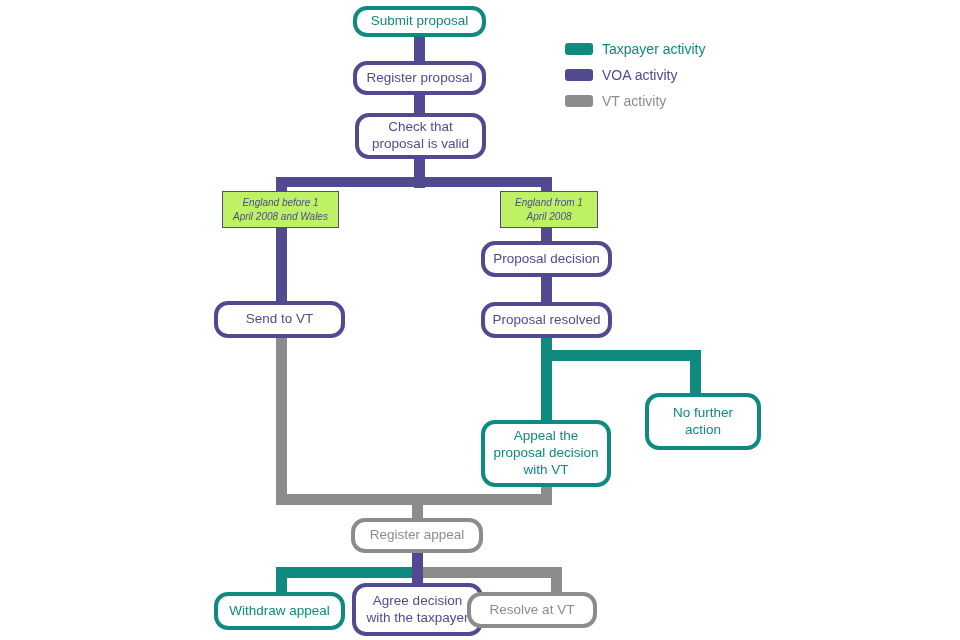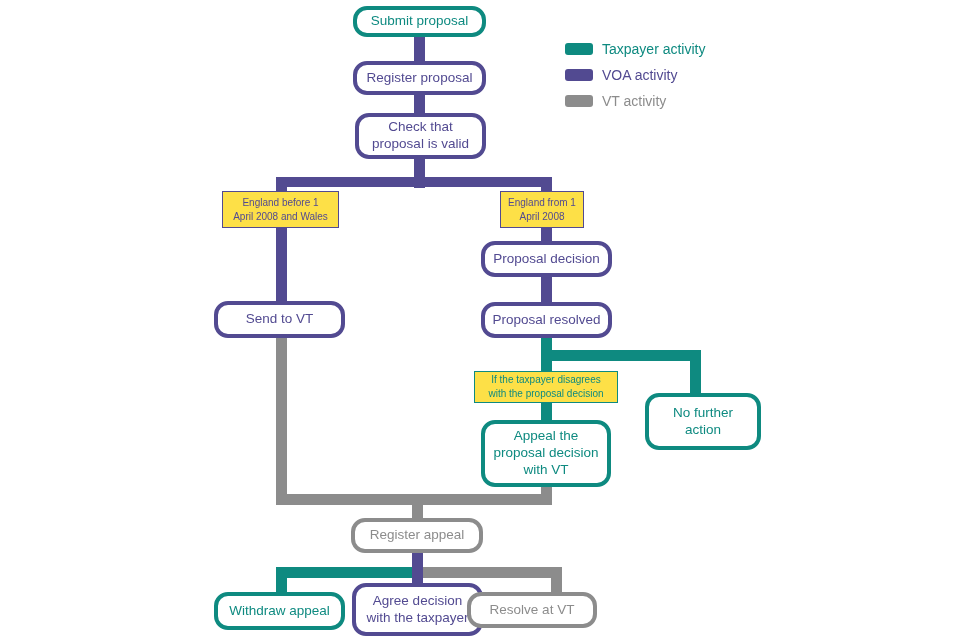--- a/index.html
+++ b/index.html
@@ -22,24 +22,25 @@
     display:flex;align-items:center;justify-content:center;text-align:center;
     box-sizing:border-box;padding:2px 5px;font-size:13.5px;line-height:1.25;
     white-space:pre-line;
   }
   .node.teal{border-color:var(--teal);color:var(--teal)}
   .node.purple{border-color:var(--purple);color:var(--purple)}
   .node.gray{border-color:var(--gray);color:var(--gray)}
 
   
   .tag{
-    position:absolute;background:#fde047;border:1.5px solid;
+    position:absolute;background:#bef264;border:1.5px solid;
     display:flex;align-items:center;justify-content:center;text-align:center;
     box-sizing:border-box;padding:2px 3px;font-size:10px;line-height:1.4;
     white-space:pre-line;
+    font-style:italic;
   }
   .tag.purple{border-color:var(--purple);color:var(--purple)}
   .tag.teal{border-color:var(--teal);color:var(--teal)}
 
   
   .legend{position:absolute;left:565px;top:41px}
   .legend-row{display:flex;align-items:center;margin-bottom:11px;height:15px}
   .swatch{width:28px;height:12px;border-radius:3px;margin-right:9px;flex:0 0 auto}
   .swatch.teal{background:var(--teal)}
   .swatch.purple{background:var(--purple)}
@@ -73,27 +74,23 @@
   <div class="line purple" style="left:276px;top:177px;width:276px;height:10px"></div>
   <div class="line purple" style="left:276px;top:177px;width:11px;height:126px"></div>
   <div class="line purple" style="left:541px;top:177px;width:11px;height:66px"></div>
   <div class="line purple" style="left:541px;top:275px;width:11px;height:30px"></div>
   <div class="line purple" style="left:412px;top:551px;width:11px;height:35px"></div>
 
   <div class="tag purple" style="left:222px;top:191px;width:117px;height:37px">
     <span>England before 1
 April 2008 and Wales</span>
   </div>
-  <div class="tag purple" style="left:500px;top:191px;width:84px;height:37px">
+  <div class="tag purple" style="left:500px;top:191px;width:98px;height:37px">
     <span>England from 1
 April 2008</span>
-  </div>
-  <div class="tag teal" style="left:474px;top:371px;width:144px;height:32px">
-    <span>If the taxpayer disagrees
-with the proposal decision</span>
   </div>
 
   <div class="node teal" style="left:353px;top:6px;width:133px;height:31px">
     <span>Submit proposal</span>
   </div>
   <div class="node purple" style="left:355px;top:113px;width:131px;height:46px">
     <span>Check that
 proposal is valid</span>
   </div>
   <div class="node purple" style="left:353px;top:61px;width:133px;height:34px">

